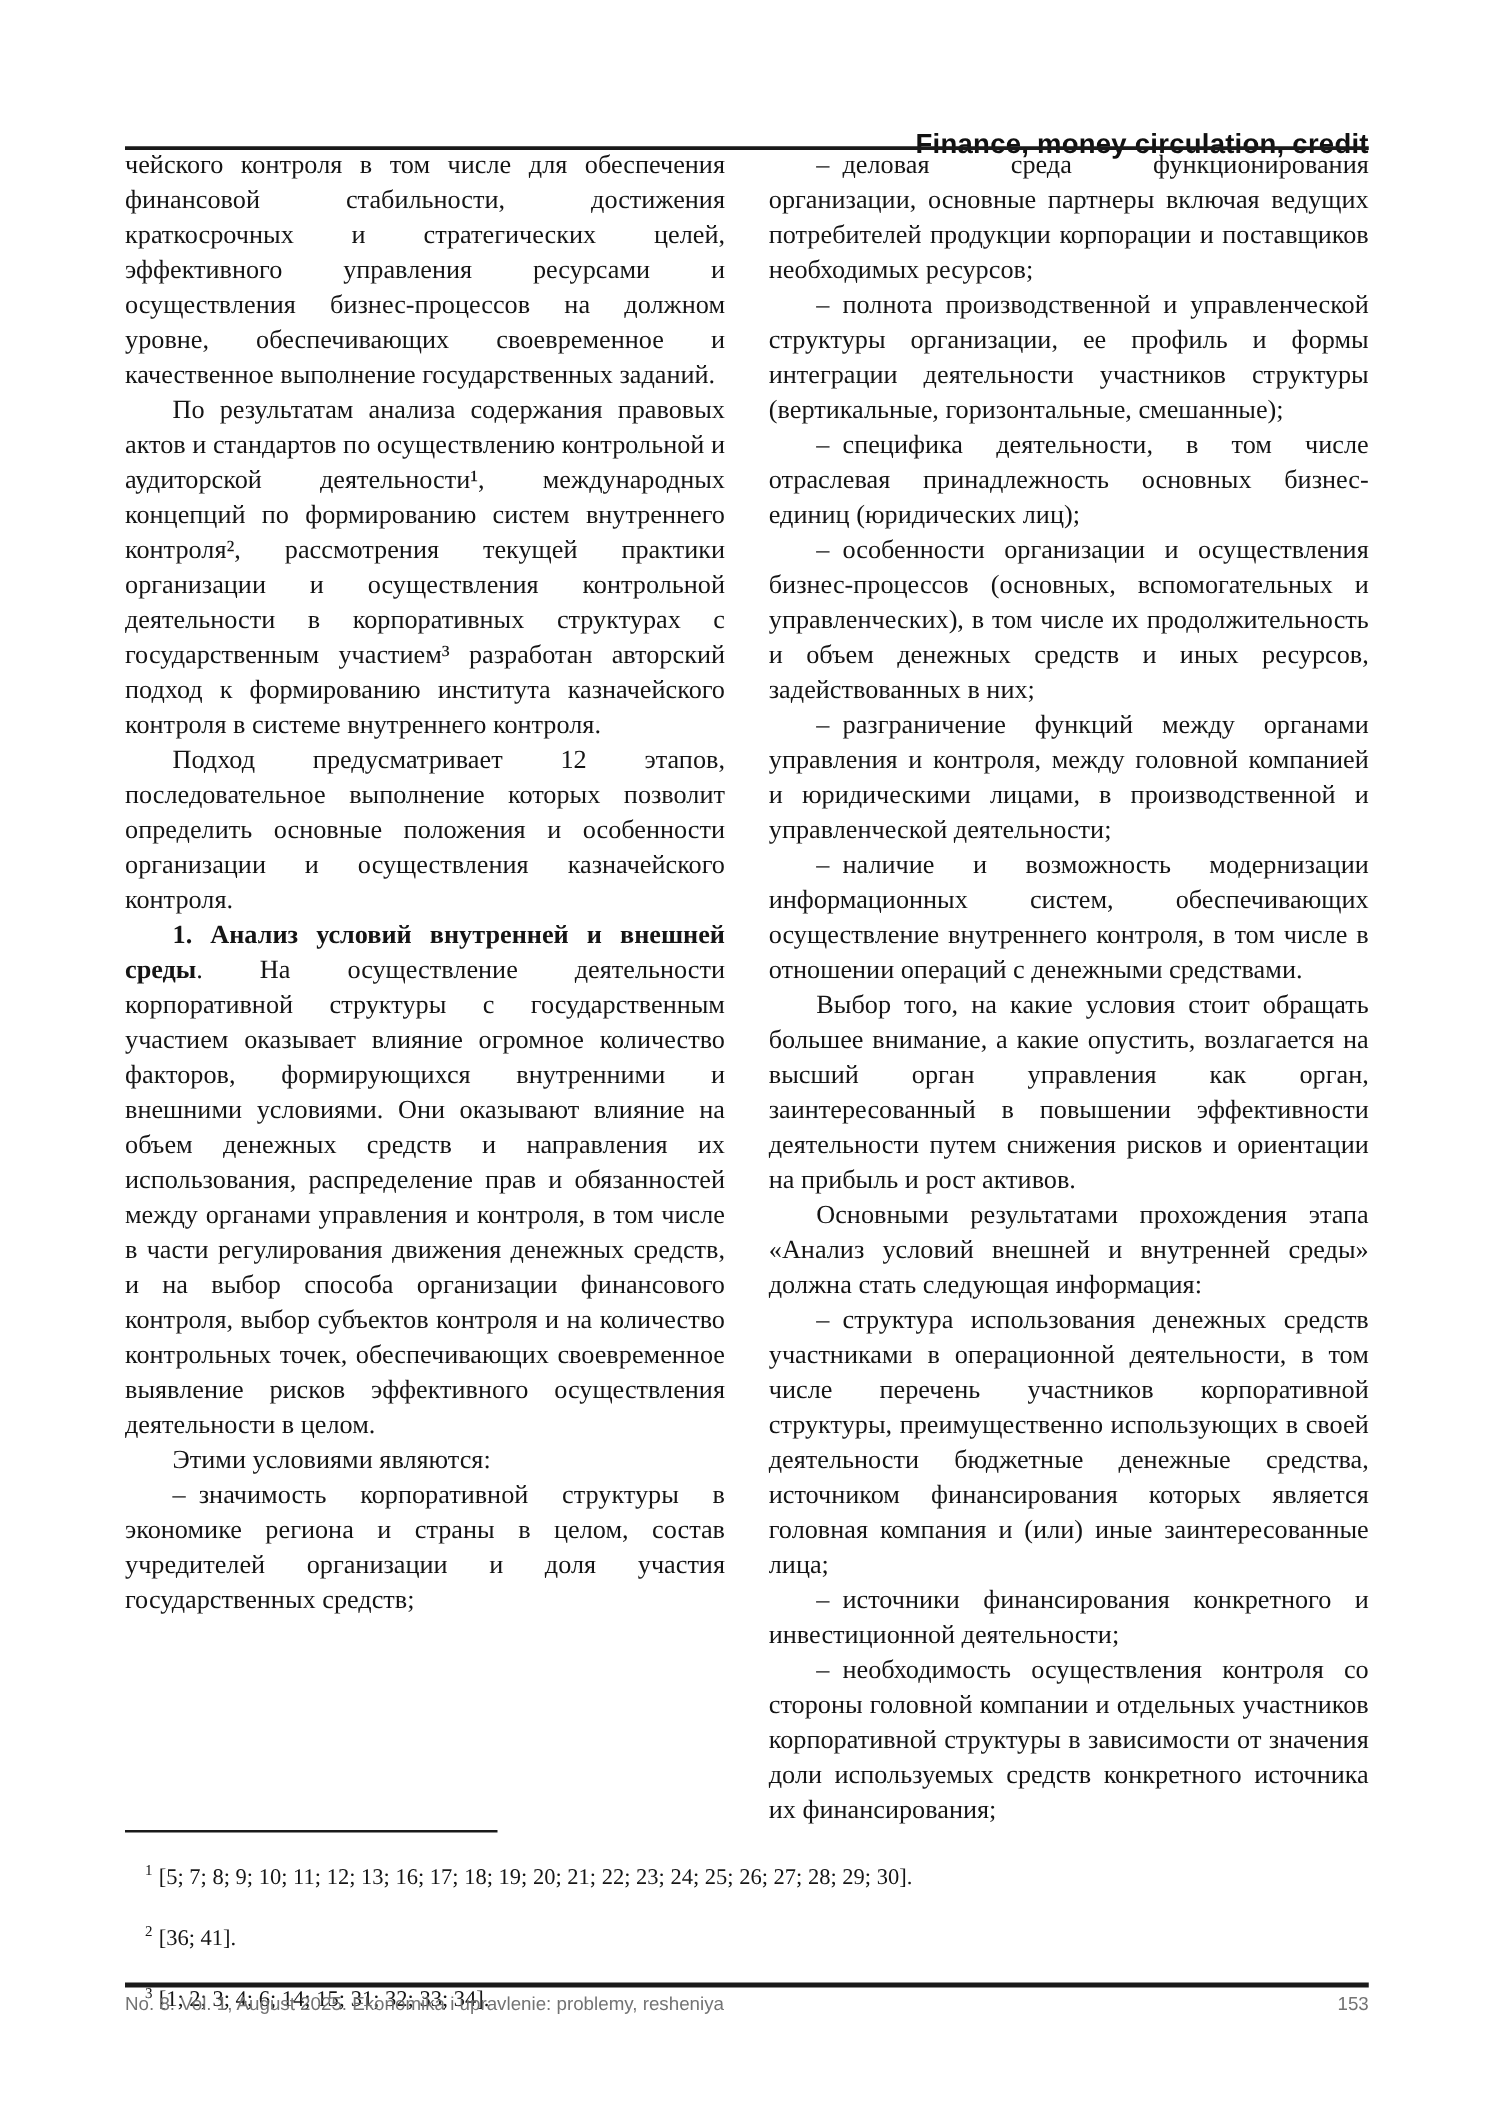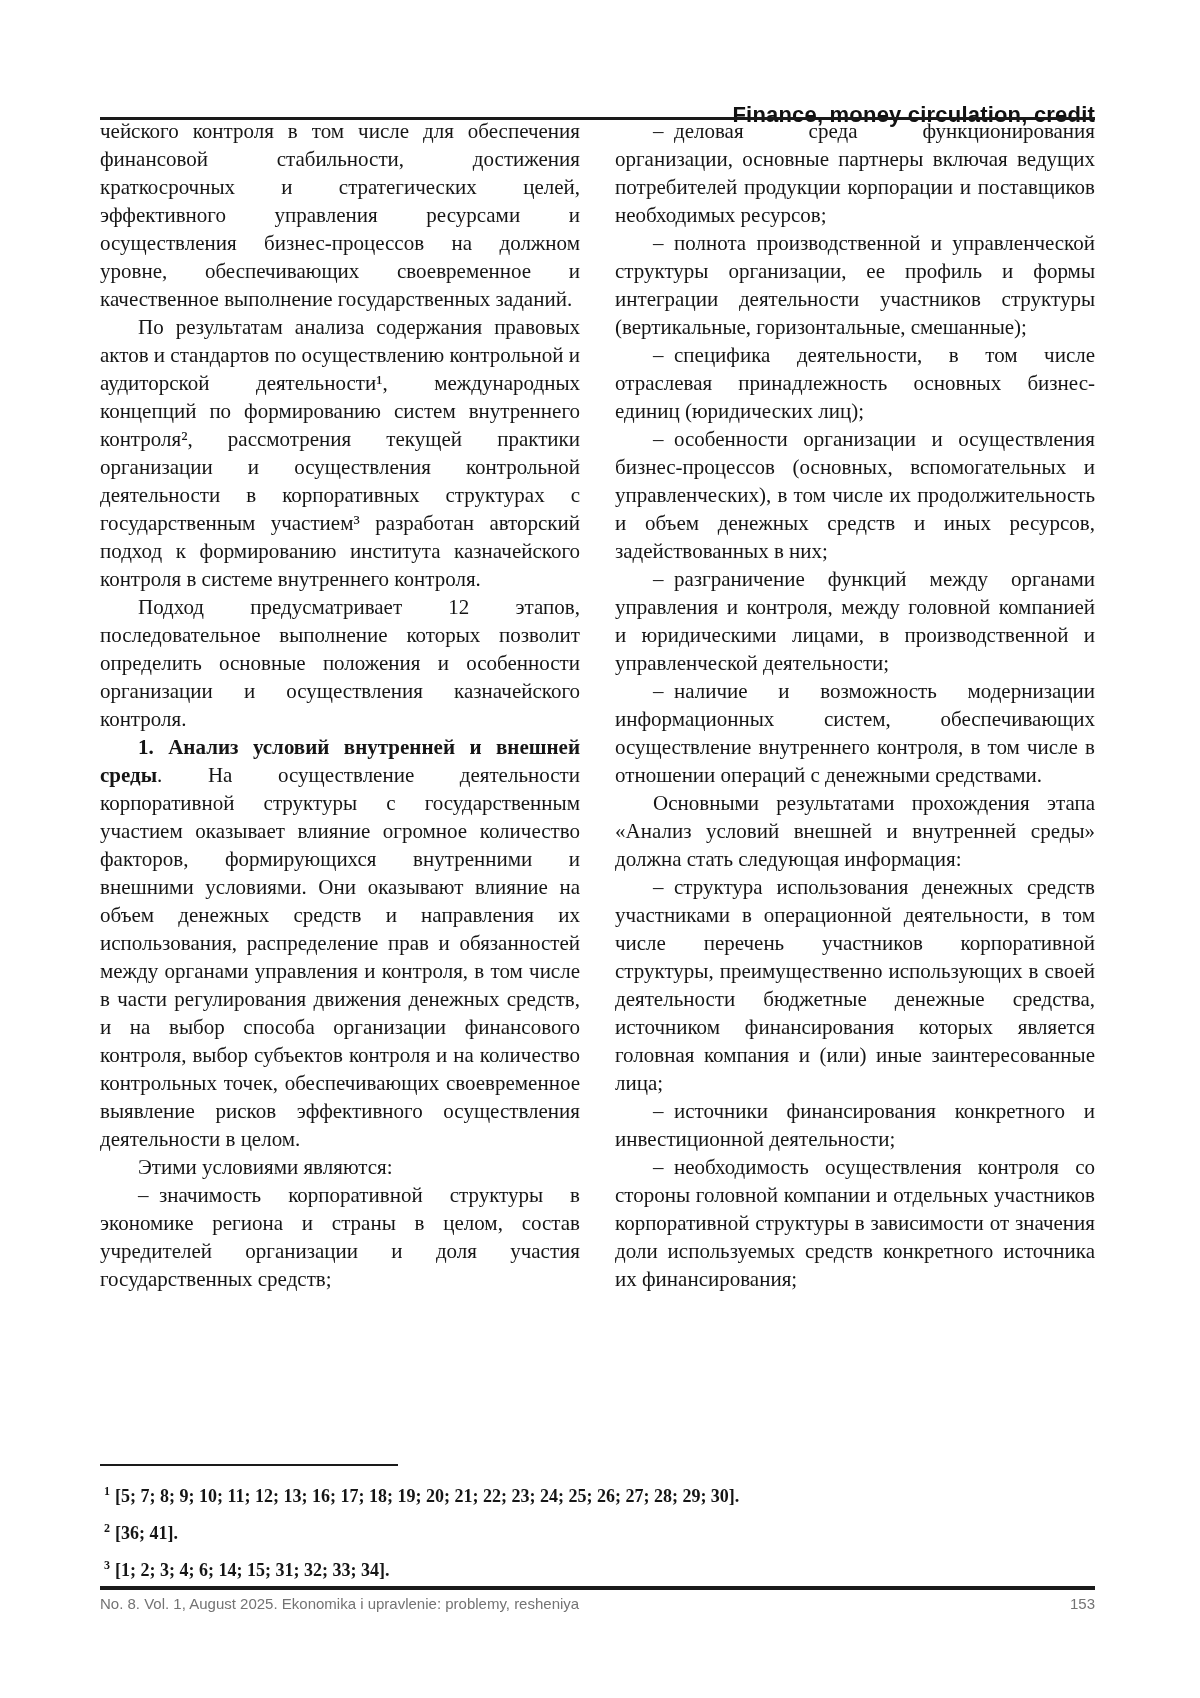--- a/index.html
+++ b/index.html
@@ -43,21 +43,21 @@
   .col p {margin:0; text-indent:38px;}
   .col p.continued {text-indent:0;}
   .lead {font-weight:700;}
   .footnotes {
     position:absolute;
     left:100px; top:1464px; width:995px;
     font-size:18px;
     line-height:28px;
   }
   .fn-rule {width:298px; height:2px; background:#1a1a1a; margin-bottom:11px;}
-  .fn {margin:4px;font-weight:bold;}
+  .fn {margin:16px;}
   .fn sup {font-size:12px; margin-right:5px;}
   .footer-rule {
     position:absolute;
     left:100px; top:1586px; width:995px; height:4px;
     background:#1a1a1a;
   }
   .footer-row {
     position:absolute;
     left:100px; top:1595px; width:995px;
     display:flex;
@@ -85,20 +85,21 @@
       <p>Этими условиями являются:</p>
       <p>– значимость корпоративной структуры в экономике региона и страны в целом, состав учредителей организации и доля участия государственных средств;</p>
     </div>
     <div class="col">
       <p>– деловая среда функционирования организации, основные партнеры включая ведущих потребителей продукции корпорации и поставщиков необходимых ресурсов;</p>
       <p>– полнота производственной и управленческой структуры организации, ее профиль и формы интеграции деятельности участников структуры (вертикальные, горизонтальные, смешанные);</p>
       <p>– специфика деятельности, в том числе отраслевая принадлежность основных бизнес-единиц (юридических лиц);</p>
       <p>– особенности организации и осуществления бизнес-процессов (основных, вспомогательных и управленческих), в том числе их продолжительность и объем денежных средств и иных ресурсов, задействованных в них;</p>
       <p>– разграничение функций между органами управления и контроля, между головной компанией и юридическими лицами, в производственной и управленческой деятельности;</p>
       <p>– наличие и возможность модернизации информационных систем, обеспечивающих осуществление внутреннего контроля, в том числе в отношении операций с денежными средствами.</p>
+      <p>Выбор того, на какие условия стоит обращать большее внимание, а какие опустить, возлагается на высший орган управления как орган, заинтересованный в повышении эффективности деятельности путем снижения рисков и ориентации на прибыль и рост активов.</p>
       <p>Основными результатами прохождения этапа «Анализ условий внешней и внутренней среды» должна стать следующая информация:</p>
       <p>– структура использования денежных средств участниками в операционной деятельности, в том числе перечень участников корпоративной структуры, преимущественно использующих в своей деятельности бюджетные денежные средства, источником финансирования которых является головная компания и (или) иные заинтересованные лица;</p>
       <p>– источники финансирования конкретного и инвестиционной деятельности;</p>
       <p>– необходимость осуществления контроля со стороны головной компании и отдельных участников корпоративной структуры в зависимости от значения доли используемых средств конкретного источника их финансирования;</p>
     </div>
   </div>
 
   <div class="footnotes">
     <div class="fn-rule"></div>
     <p class="fn"><sup>1</sup><span>[5; 7; 8; 9; 10; 11; 12; 13; 16; 17; 18; 19; 20; 21; 22; 23; 24; 25; 26; 27; 28; 29; 30].</span></p>

